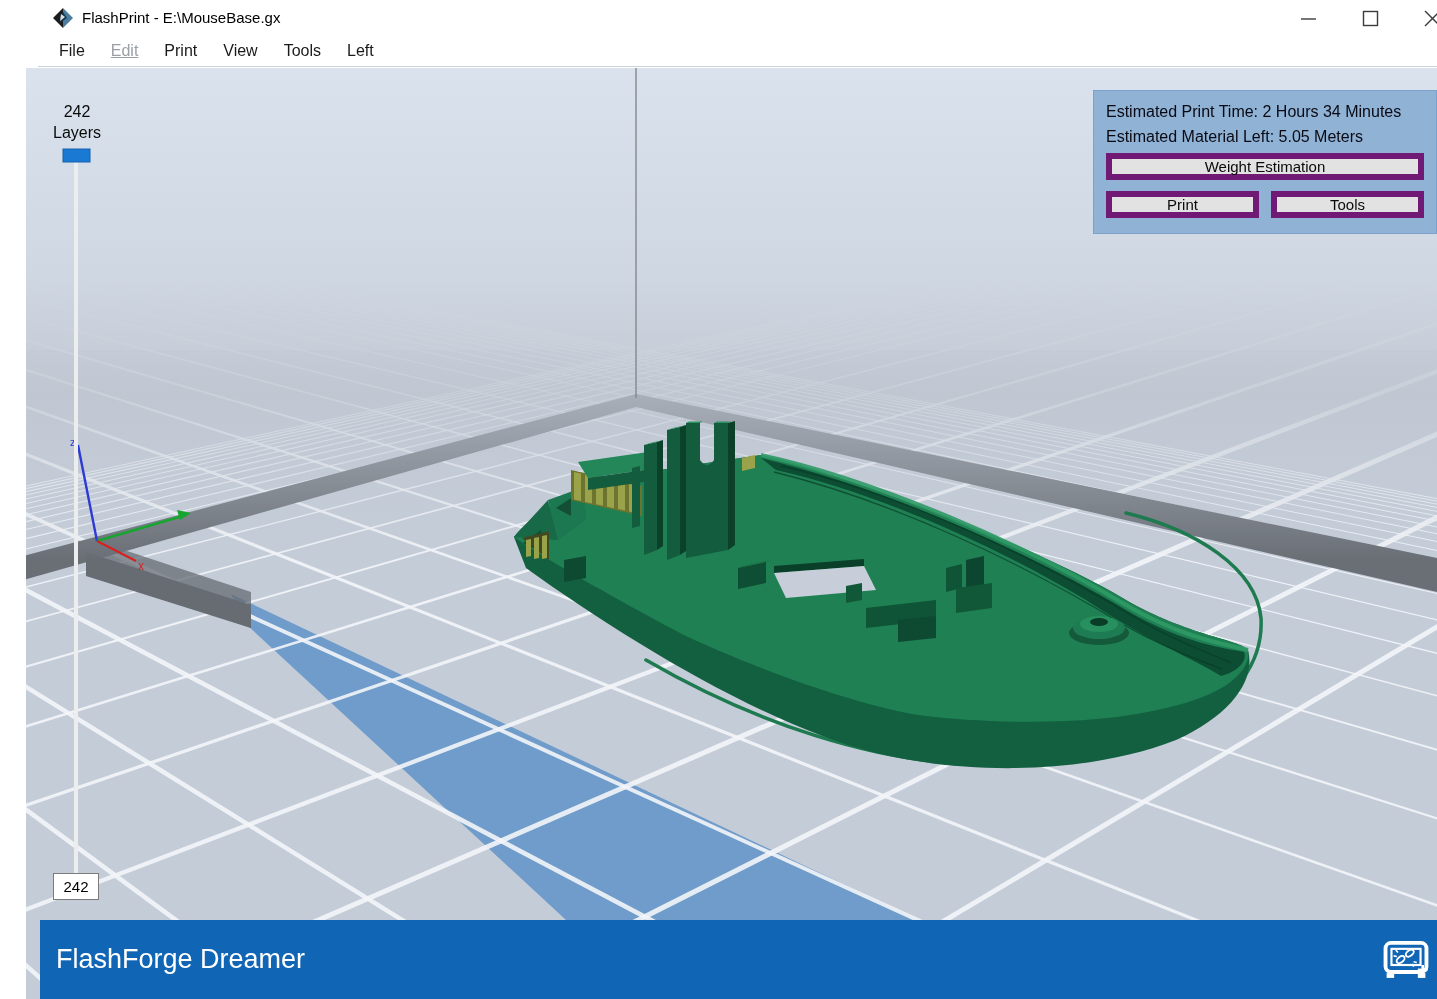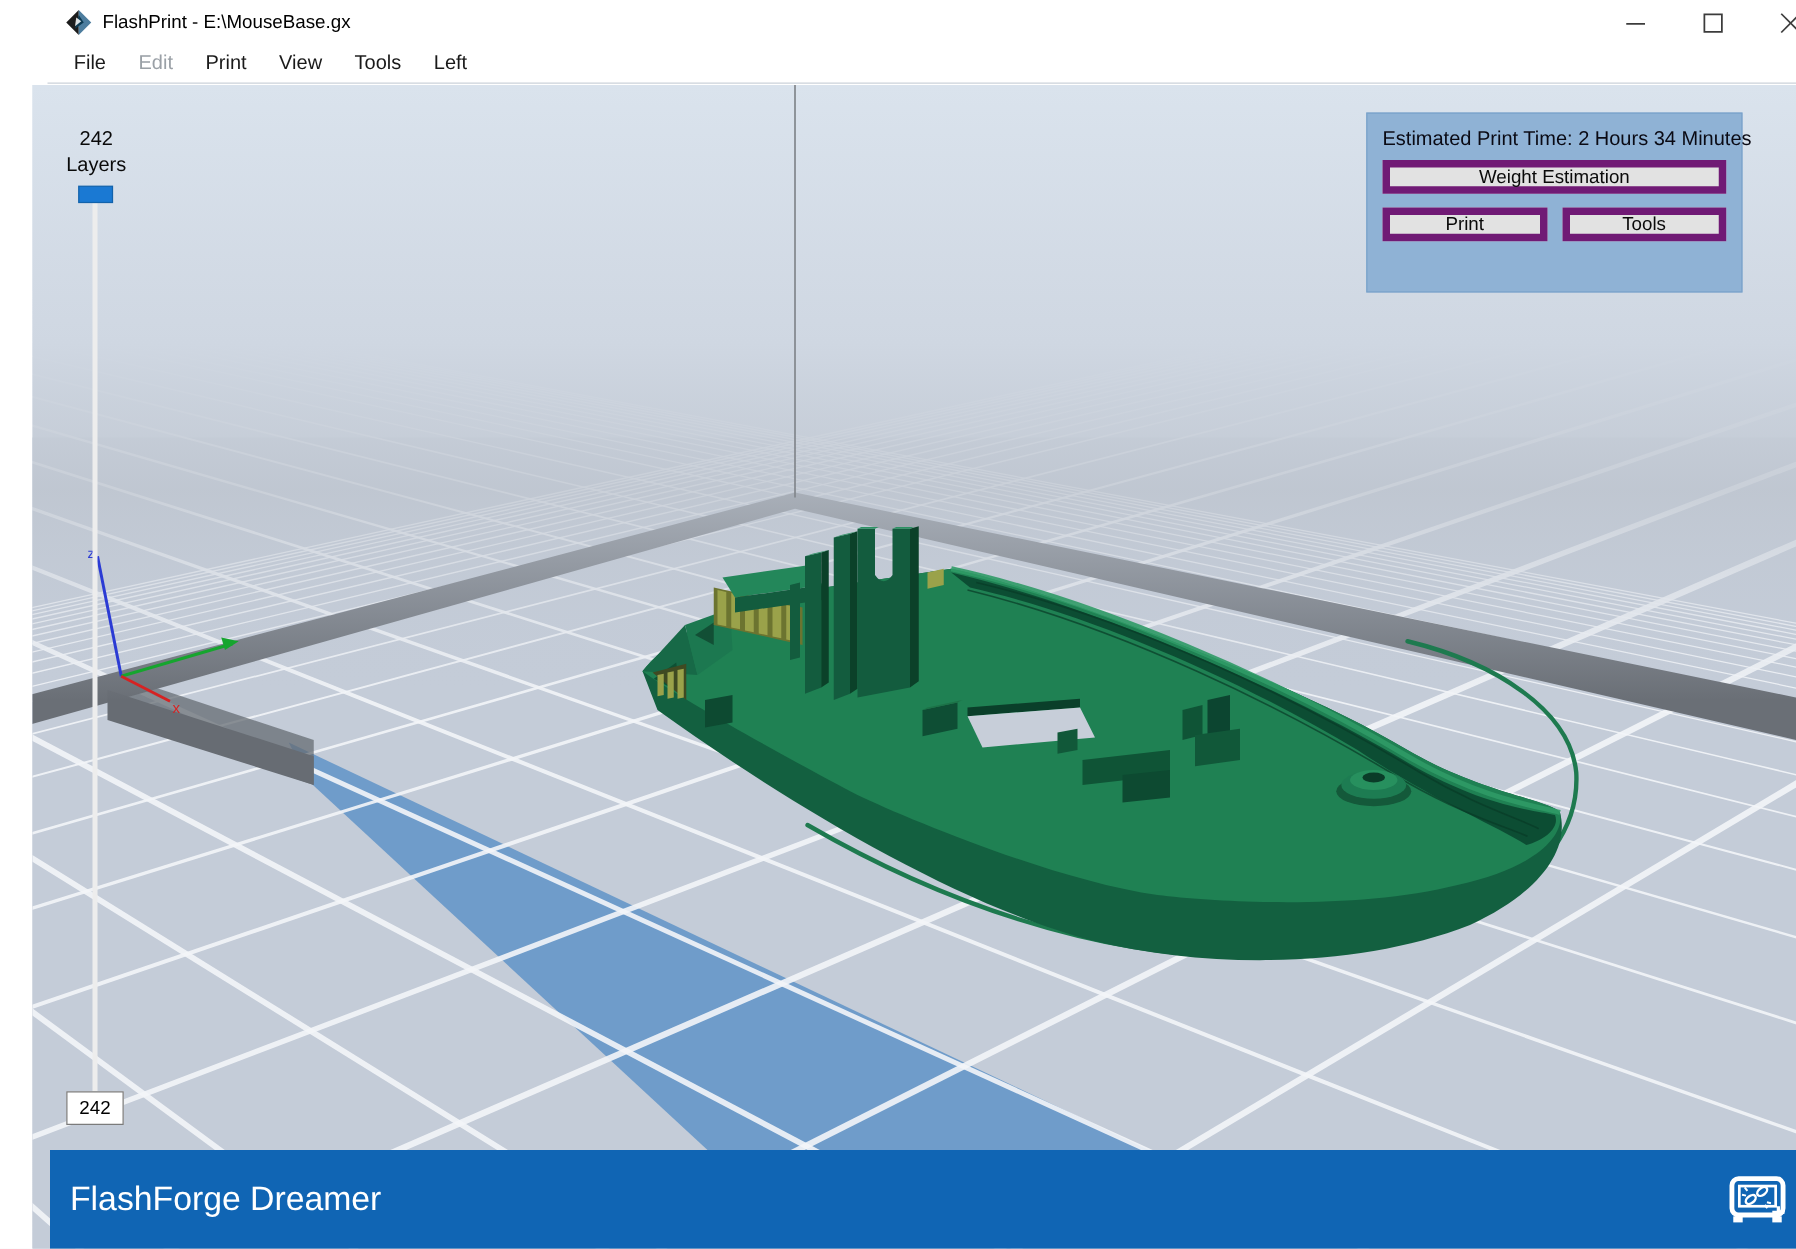--- a/index.html
+++ b/index.html
@@ -10,35 +10,35 @@
   .titlebar{position:absolute;top:0;left:0;right:0;height:36px;background:#ffffff;}
   .titlebar .logo{position:absolute;left:26px;top:7px;width:22px;height:22px;}
   .titlebar .title{position:absolute;left:56px;top:9px;font-size:15px;color:#000;}
   .wincontrols{position:absolute;right:0;top:0;height:36px;display:flex;}
   .winbtn{width:62px;height:36px;display:flex;align-items:center;justify-content:center;}
 
   
   .menubar{position:absolute;top:36px;left:12px;right:0;height:31px;background:#ffffff;
     border-bottom:1px solid #ccd2da;display:flex;align-items:center;padding-left:8px;box-sizing:border-box;}
   .menuitem{font-size:16px;color:#1a1a1a;padding:3px 13px;cursor:default;}
-  .menuitem.disabled{color:#9aa0a6;}
+  .menuitem.disabled{color:#9aa0a6;text-decoration:underline;}
 
   
   .viewport{position:absolute;top:68px;left:0;width:1437px;height:931px;
     background:linear-gradient(180deg,#dae3ed 0%,#d3dbe6 30%,#c7ced9 55%,#c4ccd8 100%);}
   .viewport svg.scene{position:absolute;top:0;left:0;}
 
   
   .layer-label{position:absolute;left:8px;top:33px;width:86px;text-align:center;
     font-size:16px;color:#0a0a0a;line-height:21px;}
   .layer-box{position:absolute;left:27px;top:805px;width:44px;height:25px;background:#fff;
     border:1px solid #7b7b7b;font-size:15px;color:#000;display:flex;align-items:center;justify-content:center;}
 
   
-  .info-panel{position:absolute;left:1067px;top:22px;width:301px;height:144px;box-sizing:border-box;
+  .info-panel{position:absolute;left:1067px;top:22px;width:344px;height:144px;box-sizing:border-box;
     background:#8fb2d5;border:1px solid #7aa2ca;padding:9px 12px 10px 12px;}
   .info-row{font-size:16px;color:#0a0a14;margin:3px 0 7px 0;white-space:nowrap;}
   .panel-btn{background:#e2e2e2;border:6px solid #701a75;font-size:15px;color:#0a0a0a;
     font-family:"Liberation Sans",sans-serif;height:27px;box-sizing:border-box;display:flex;
     align-items:center;justify-content:center;cursor:default;}
   .btn-full{width:100%;margin-top:2px;}
   .btn-row{display:flex;gap:12px;margin-top:11px;}
   .btn-half{flex:1;}
 
   
@@ -275,20 +275,25 @@
     </div>
 
     <div class="layer-box">242</div>
 
     <div class="info-panel">
       <div class="info-row">
         <span>Estimated Print Time:</span>
         <span> </span>
         <span>2 Hours 34 Minutes</span>
       </div>
+      <div class="info-row">
+        <span>Estimated Material Left:</span>
+        <span> </span>
+        <span>5.05 Meters</span>
+      </div>
       <div class="panel-btn btn-full">Weight Estimation</div>
       <div class="btn-row">
         <div class="panel-btn btn-half">Print</div>
         <div class="panel-btn btn-half">Tools</div>
       </div>
     </div>
 
     <div class="footer">
       <span class="pname">FlashForge Dreamer</span>
       <svg class="picon" width="56" height="50" viewBox="0 0 52 46">

